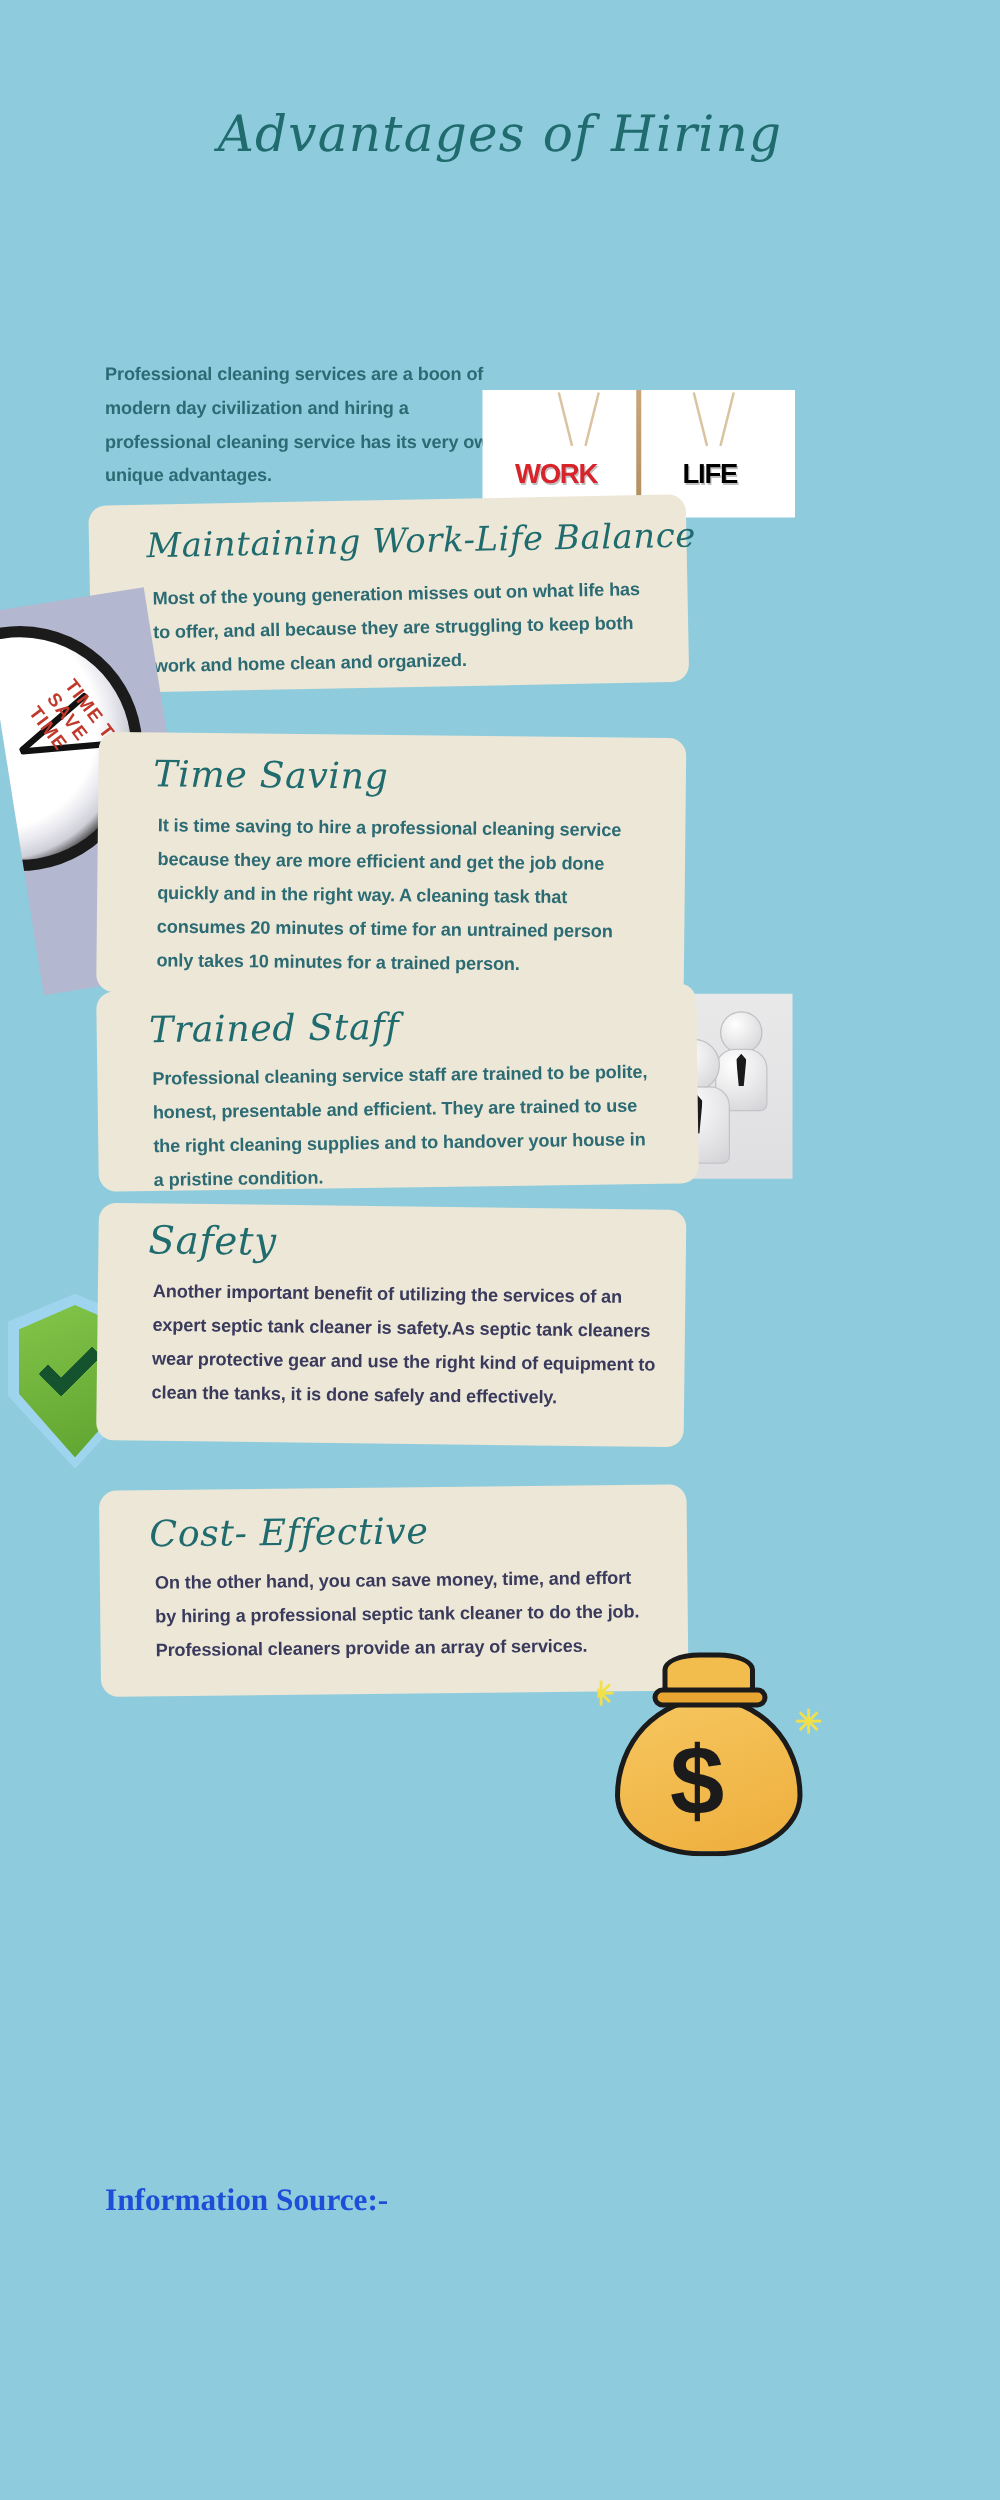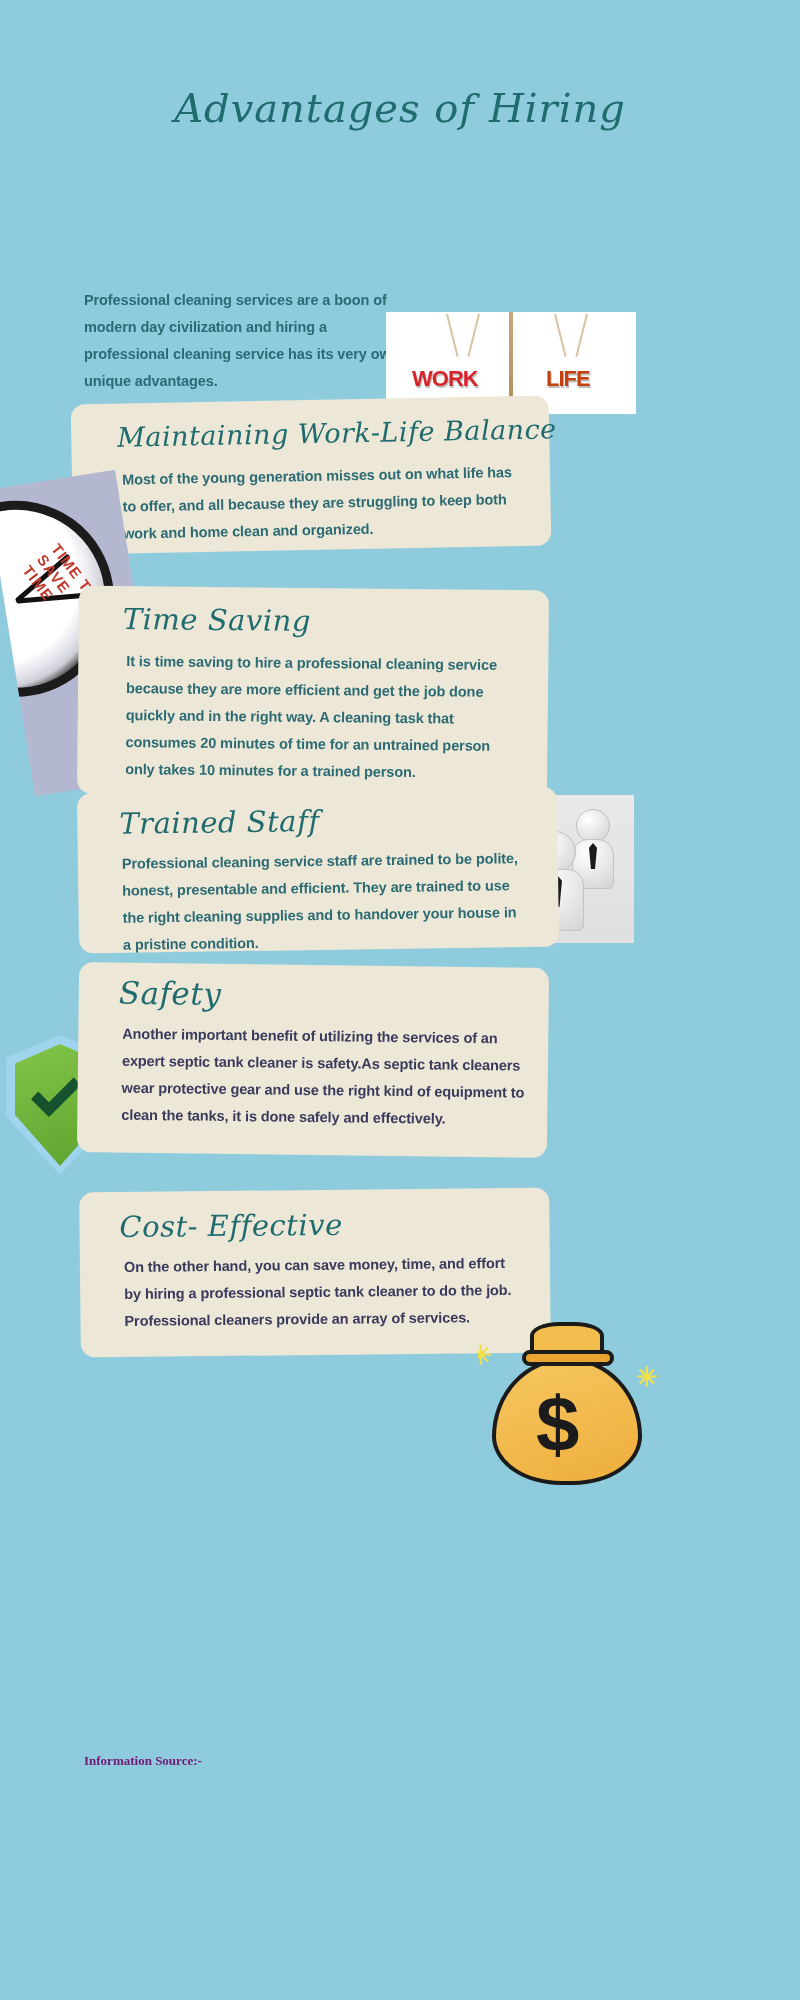--- a/index.html
+++ b/index.html
@@ -133,21 +133,21 @@
   .rope {
     position:absolute; top:2px; width:2px; height:44px;
     background:#d9c3a0; transform-origin: top center;
   }
   .plate {
     position:absolute; padding:2px 8px; font-size:22px; font-weight:900;
     font-family:"Liberation Sans", sans-serif; letter-spacing:-1px;
     text-shadow: 1px 2px 0 rgba(0,0,0,.25);
   }
   #plate-work { top:52px; left:18px; color:#d8232a; }
-  #plate-life { top:52px; left:152px; color:#c2410c; }
+  #plate-life { top:52px; left:152px; color:#000000; }
 
   
   #img-clock {
     top: 478px; left: 10px; width: 130px; height: 310px;
     transform: rotate(-9deg);
     background: #b3b7cf;
   }
   .clock-face {
     position:absolute; top:14px; left:-86px; width: 196px; height: 196px;
     border-radius:50%;
@@ -239,22 +239,22 @@
   
   .footer {
     position: absolute;
     top: 1748px;
     left: 84px;
     width: 420px;
   }
   .footer-label {
     font-family: "Liberation Serif", serif;
     font-weight: bold;
-    font-size: 13px;
-    color: #701a75;
+    font-size: 25px;
+    color: #1d4ed8;
     line-height: 26px;
   }
   .footer-link {
     display:block;
     font-family: "Liberation Serif", serif;
     font-weight: bold;
     font-size: 15px;
     line-height: 22px;
     color: #2b2b4a;
     text-decoration: underline;

